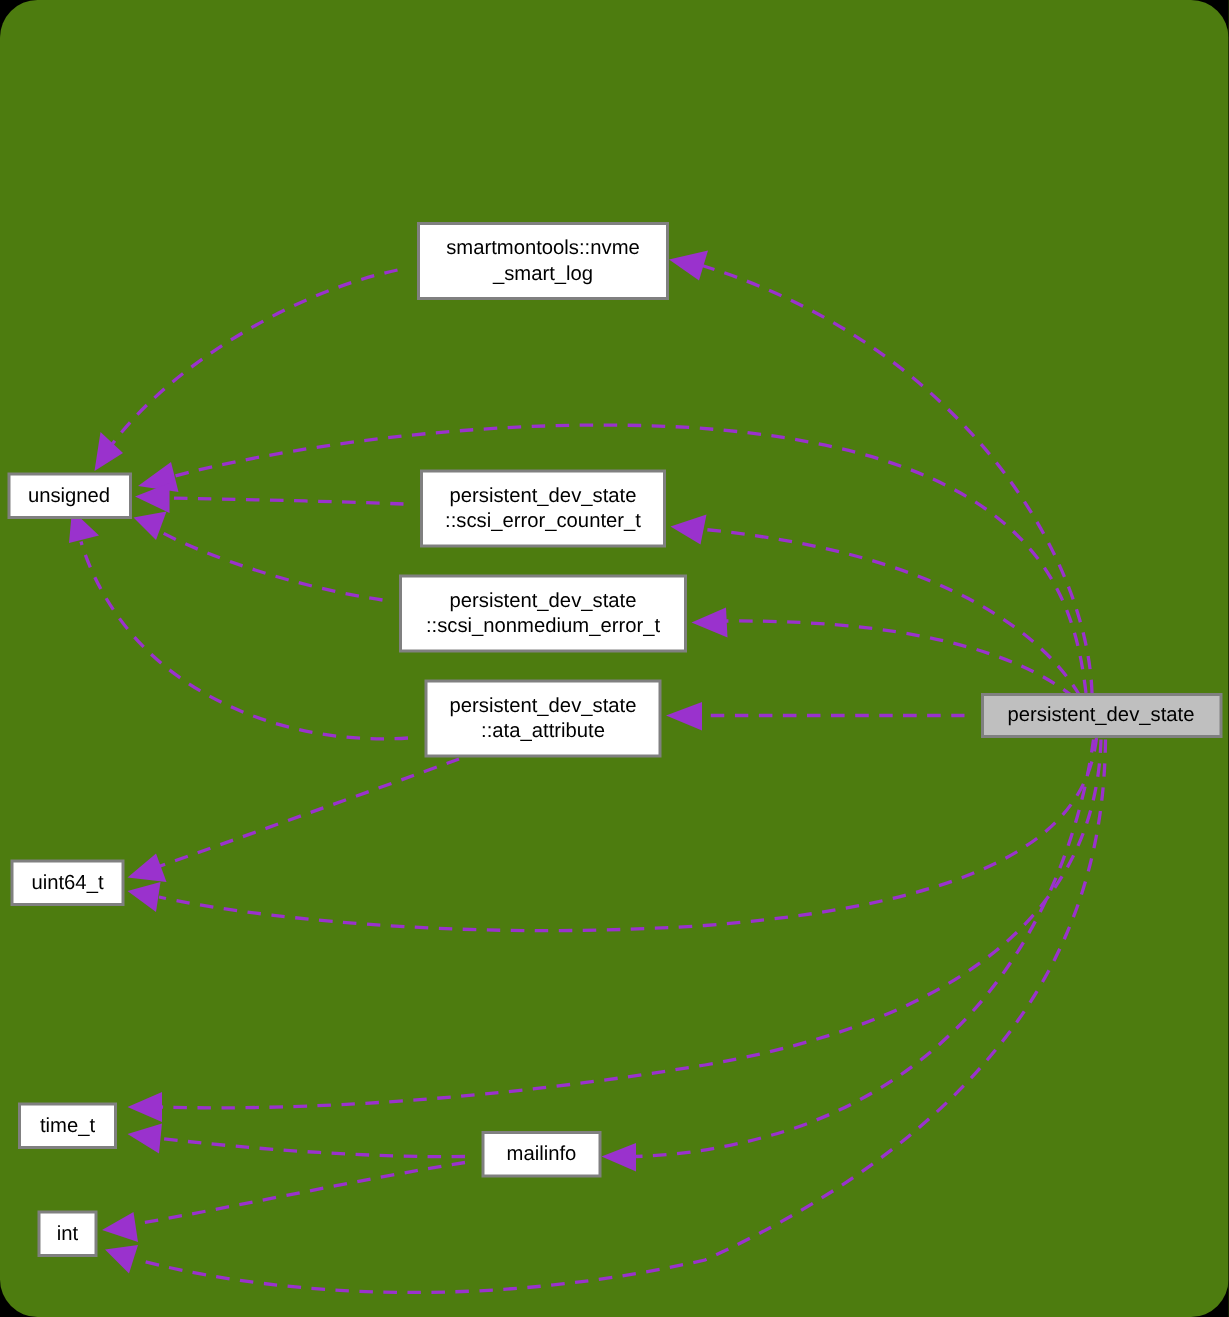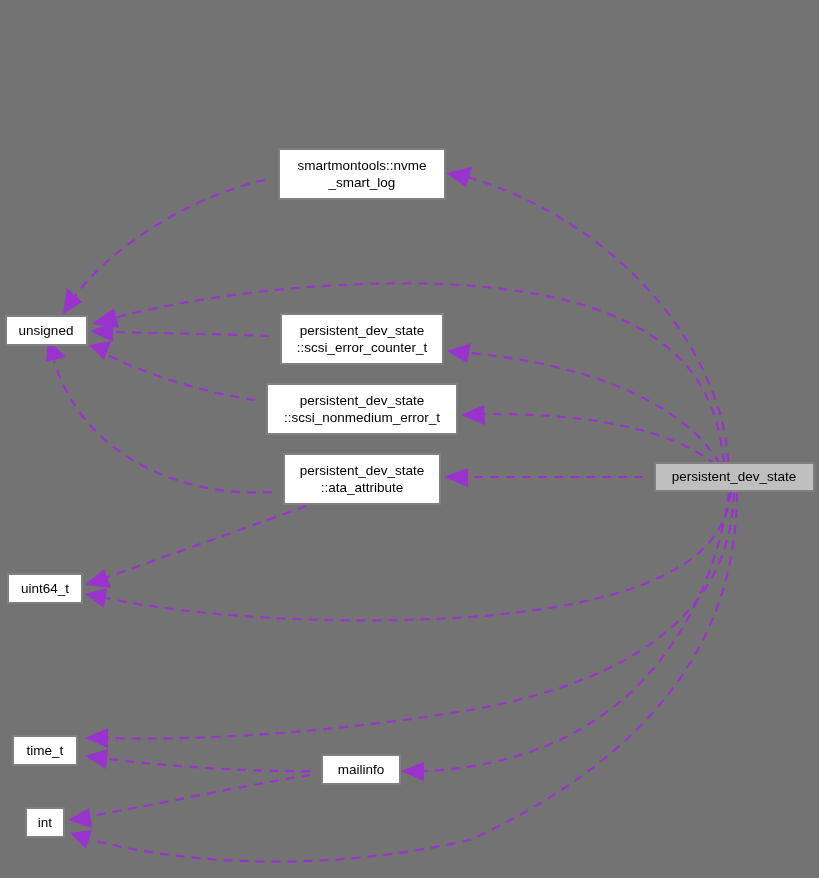--- a/index.html
+++ b/index.html
@@ -10,21 +10,22 @@
   body {
     width: 819px;
     height: 878px;
     overflow: hidden;
     font-family: "Liberation Sans", sans-serif;
   }
   #diagram-root {
     position: relative;
     width: 819px;
     height: 878px;
-    background: #737373;
+    background: #4d7c0f;
+    border-radius: 25px;
   }
   svg#graph {
     position: absolute;
     left: 0;
     top: 0;
     width: 819px;
     height: 878px;
   }
   .node-box {
     fill: #ffffff;

